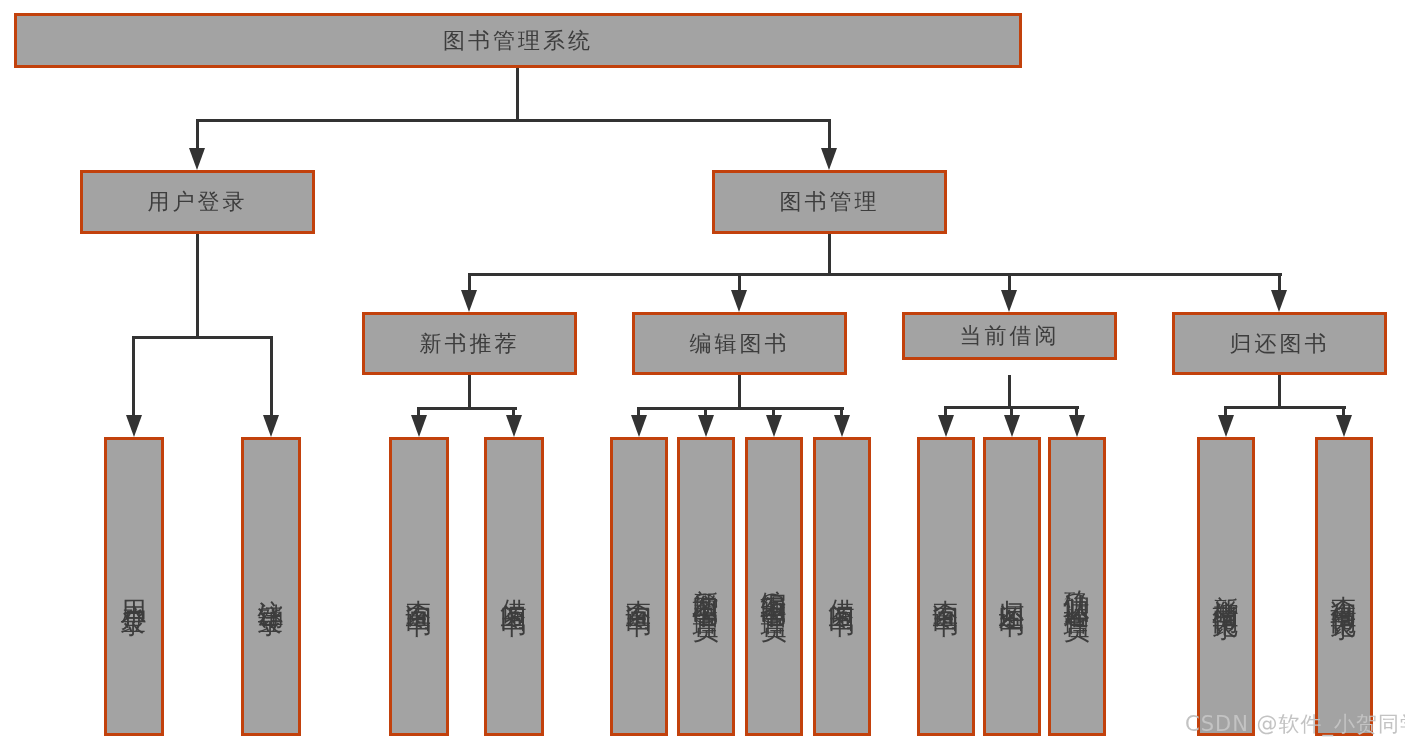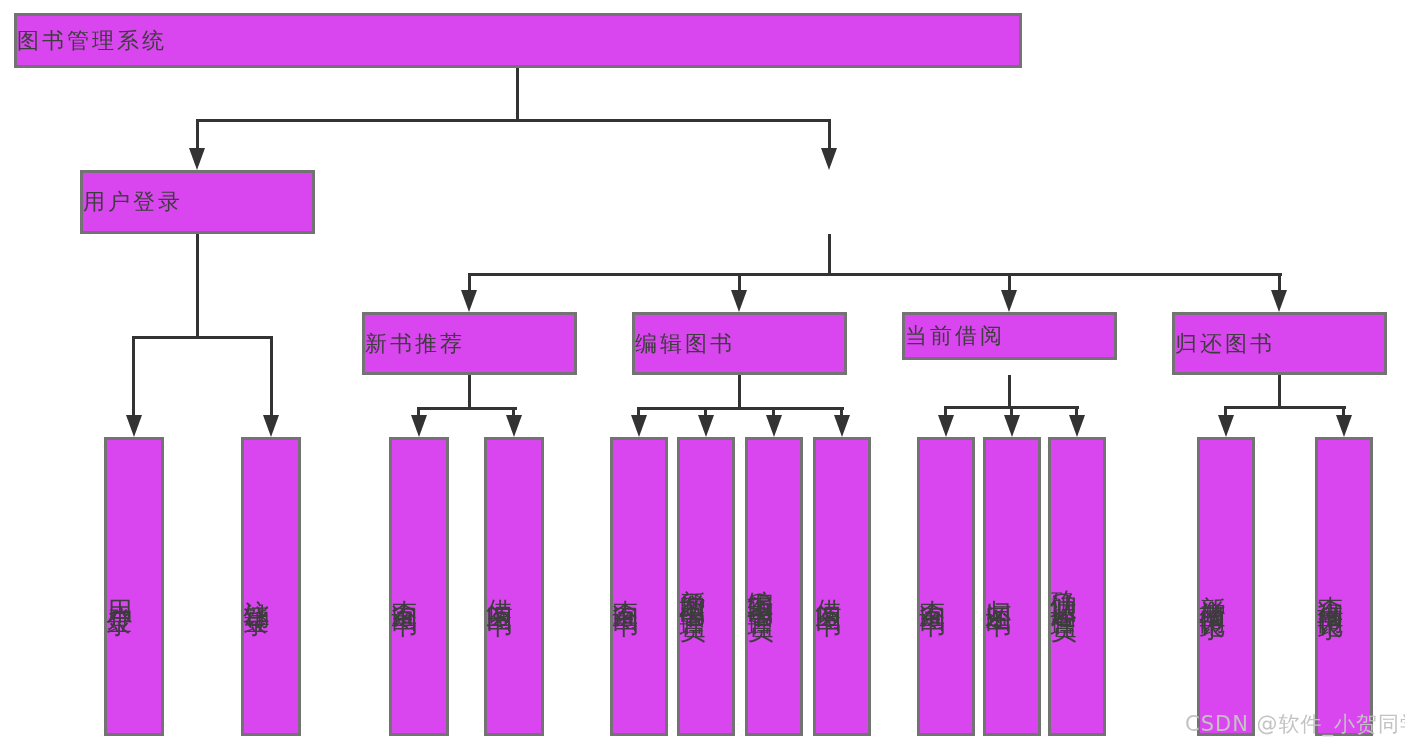--- a/index.html
+++ b/index.html
@@ -1,22 +1,22 @@
 <!DOCTYPE html>
 <html><head>
 <meta charset="utf-8">
 <style>
   html,body{margin:0;padding:0;background:#ffffff;}
   .canvas{
     position:relative;width:1405px;height:747px;background:#ffffff;overflow:hidden;
     font-family:"DejaVu Sans","Liberation Sans",sans-serif;
   }
   .box{
-    position:absolute;box-sizing:border-box;border:3px solid #737373;background:#d946ef;
-    display:flex;align-items:center;justify-content:flex-start;color:#3d3d3d;
+    position:absolute;box-sizing:border-box;border:3px solid #c2410c;background:#a3a3a3;
+    display:flex;align-items:center;justify-content:center;color:#3d3d3d;
   }
   .hbox{font-size:22px;letter-spacing:3px;}
   .hbox .lbl{white-space:nowrap;}
   .vbox .lbl{
     writing-mode:vertical-lr;text-orientation:mixed;
     font-size:26px;letter-spacing:4px;line-height:1;white-space:nowrap;
   }
   .vline{position:absolute;width:3px;background:#333333;}
   .hline{position:absolute;height:3px;background:#333333;}
   .arrow{
@@ -40,20 +40,23 @@
 
   <div class="vline" style="left:516px;top:68px;height:51px;"></div>
   <div class="hline" style="left:196px;top:119px;width:635px;"></div>
   <div class="vline" style="left:196px;top:119px;height:33px;"></div>
   <div class="arrow" style="left:189px;top:148px;"></div>
   <div class="vline" style="left:828px;top:119px;height:33px;"></div>
   <div class="arrow" style="left:821px;top:148px;"></div>
 
   <div class="box hbox" style="left:80px;top:170px;width:235px;height:64px;">
     <span class="lbl">用户登录</span>
+  </div>
+  <div class="box hbox" style="left:712px;top:170px;width:235px;height:64px;">
+    <span class="lbl">图书管理</span>
   </div>
 
   <div class="vline" style="left:196px;top:234px;height:102px;"></div>
   <div class="hline" style="left:132px;top:336px;width:141px;"></div>
   <div class="vline" style="left:132px;top:336px;height:83px;"></div>
   <div class="arrow" style="left:126px;top:415px;"></div>
   <div class="vline" style="left:270px;top:336px;height:83px;"></div>
   <div class="arrow" style="left:263px;top:415px;"></div>
 
   <div class="vline" style="left:828px;top:234px;height:39px;"></div>

